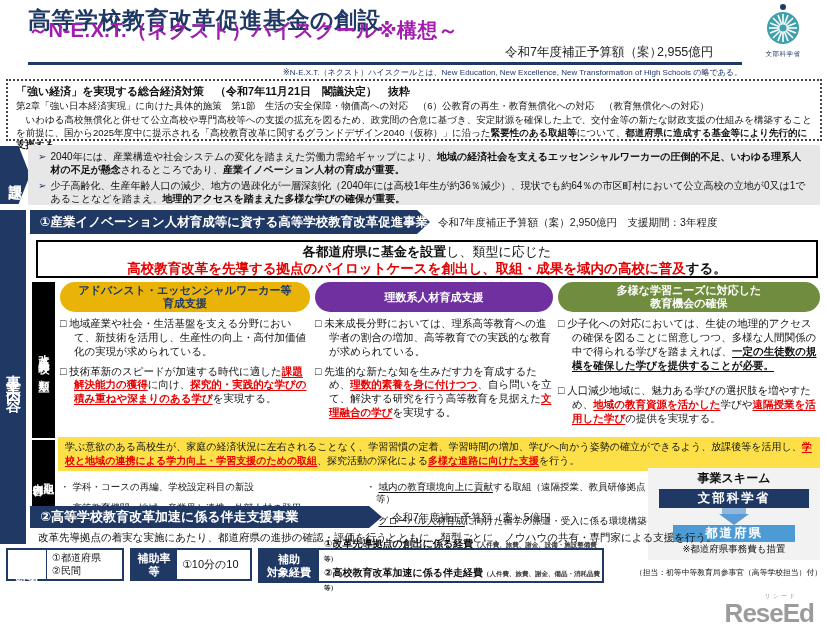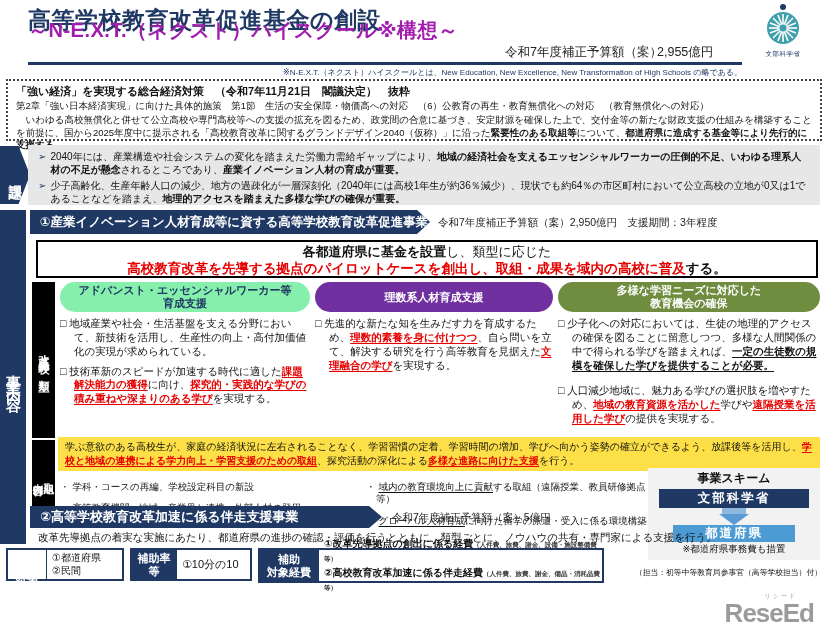--- a/index.html
+++ b/index.html
@@ -54,21 +54,21 @@
   .jigyo{left:0;top:210px;width:26px;height:334px;background:#1f3864;}
   .jigyo span{font-size:15px;letter-spacing:7px;}
   .types{left:32px;top:282px;width:23px;height:156px;background:#000;}
   .types span{font-size:11px;letter-spacing:2px;}
   .torikumi{left:32px;top:440px;width:23px;height:72px;background:#000;}
   .torikumi span{font-size:10.5px;letter-spacing:1px;line-height:11px;}
   
   .cols{left:60px;top:282px;width:760px;display:grid;grid-template-columns:250px 238px 262px;gap:5px;}
   .pill{height:30px;border-radius:16px;display:flex;align-items:center;justify-content:center;
     text-align:center;font-weight:bold;font-size:11px;line-height:1.18;white-space:pre-line;}
-  .pill.y{background:#86efac;color:#1f3864;}
+  .pill.y{background:#eab308;color:#1f3864;}
   .pill.p{background:#7030a0;color:#fff;}
   .pill.g{background:#6f8c3f;color:#fff;}
   .colbody{margin-top:5px;}
   .cbul{font-size:10.5px;line-height:1.32;padding-left:14px;text-indent:-14px;margin:0 0 6px 0;}
   .cbul .mk{font-weight:bold;margin-right:3px;}
   .col3 .cbul+.cbul{margin-top:12px;}
   
   .intro{left:58px;top:437px;width:748px;background:#fde047;padding:3px 7px;font-size:10px;line-height:1.42;}
   .ibul-wrap{left:60px;top:471px;width:585px;display:grid;grid-template-columns:300px 285px;column-gap:6px;}
   .ibul{font-size:9.5px;line-height:1.3;padding-left:10px;text-indent:-10px;margin-bottom:9px;}
@@ -181,20 +181,21 @@
       <div class="pill y">アドバンスト・エッセンシャルワーカー等
 育成支援</div>
       <div class="colbody">
         <p class="cbul"><span class="mk">□</span><span><span>地域産業や社会・生活基盤を支える分野において、新技術を活用し、生産性の向上・高付加価値化の実現が求められている。</span></span></p>
         <p class="cbul"><span class="mk">□</span><span><span>技術革新のスピードが加速する時代に適した</span><span class="ru">課題解決能力の獲得</span><span>に向け、</span><span class="ru">探究的・実践的な学びの積み重ねや深まりのある学び</span><span>を実現する。</span></span></p>
       </div>
     </div>
     <div class="col col2">
       <div class="pill p">理数系人材育成支援</div>
       <div class="colbody">
+        <p class="cbul"><span class="mk">□</span><span><span>未来成長分野においては、理系高等教育への進学者の割合の増加、高等教育での実践的な教育が求められている。</span></span></p>
         <p class="cbul"><span class="mk">□</span><span><span>先進的な新たな知を生みだす力を育成するため、</span><span class="ru">理数的素養を身に付けつつ</span><span>、自ら問いを立て、解決する研究を行う高等教育を見据えた</span><span class="ru">文理融合の学び</span><span>を実現する。</span></span></p>
       </div>
     </div>
     <div class="col col3">
       <div class="pill g">多様な学習ニーズに対応した
 教育機会の確保</div>
       <div class="colbody">
         <p class="cbul"><span class="mk">□</span><span><span>少子化への対応においては、生徒の地理的アクセスの確保を図ることに留意しつつ、多様な人間関係の中で得られる学びを踏まえれば、</span><span class="ub">一定の生徒数の規模を確保した学びを提供することが必要。</span></span></p>
         <p class="cbul"><span class="mk">□</span><span><span>人口減少地域に、魅力ある学びの選択肢を増やすため、</span><span class="ru">地域の教育資源を活かした</span><span>学びや</span><span class="ru">遠隔授業を活用した学び</span><span>の提供を実現する。</span></span></p>
       </div>

